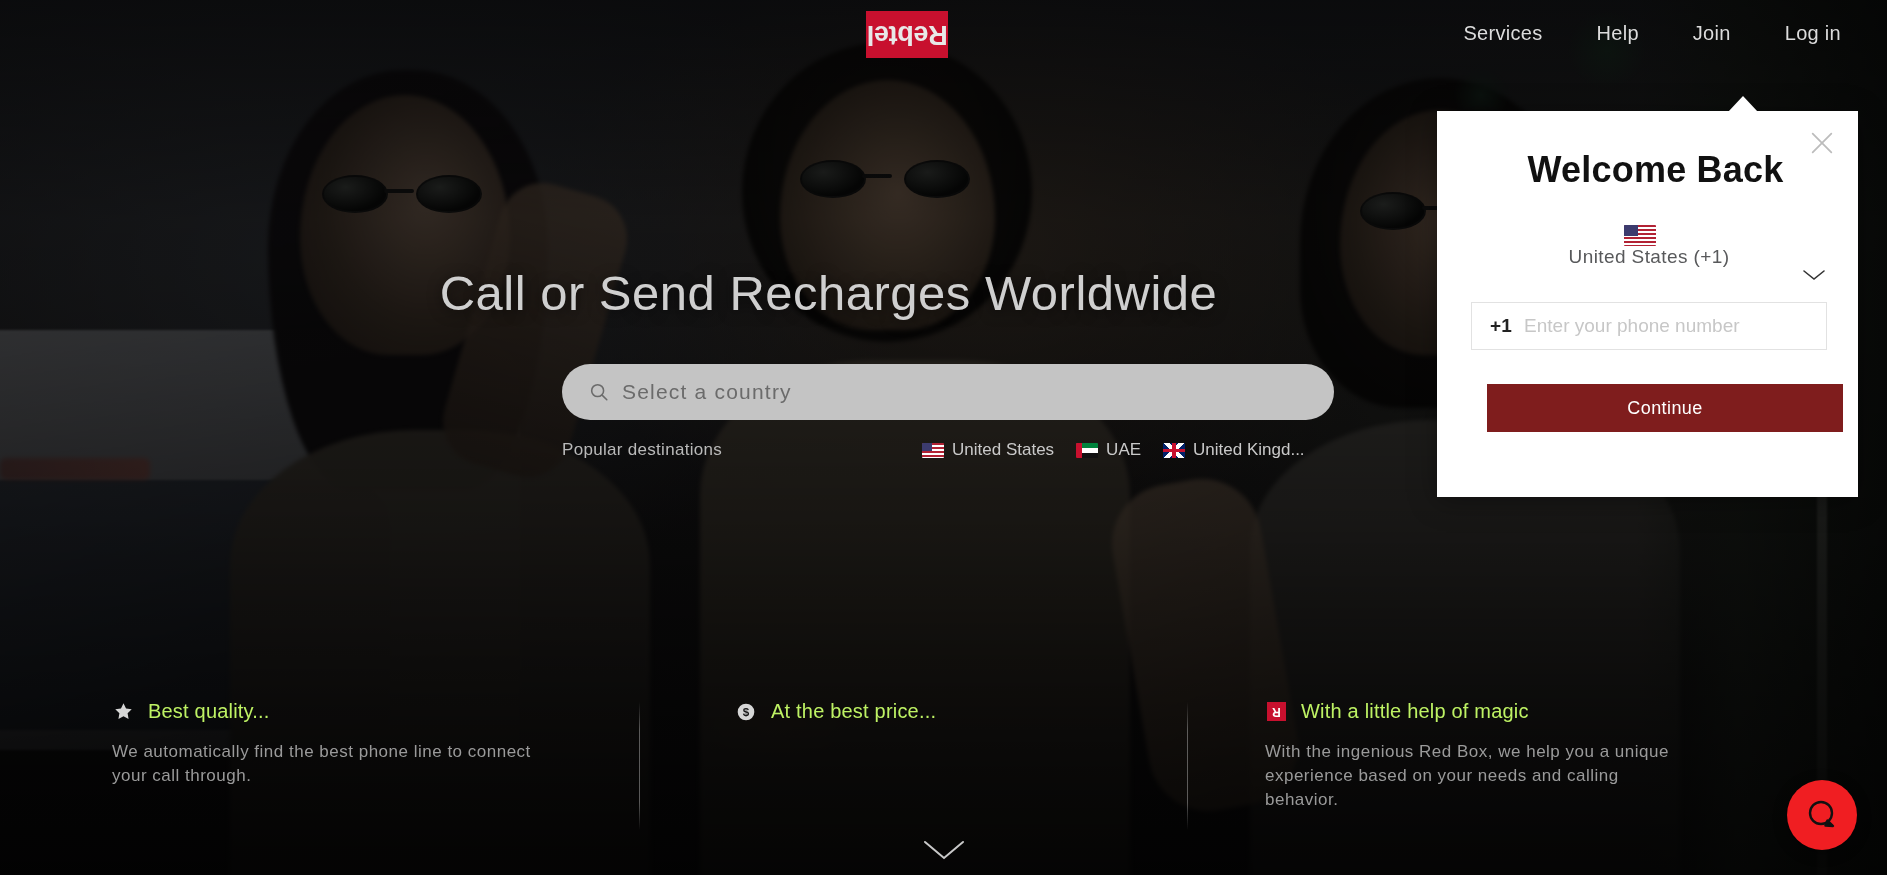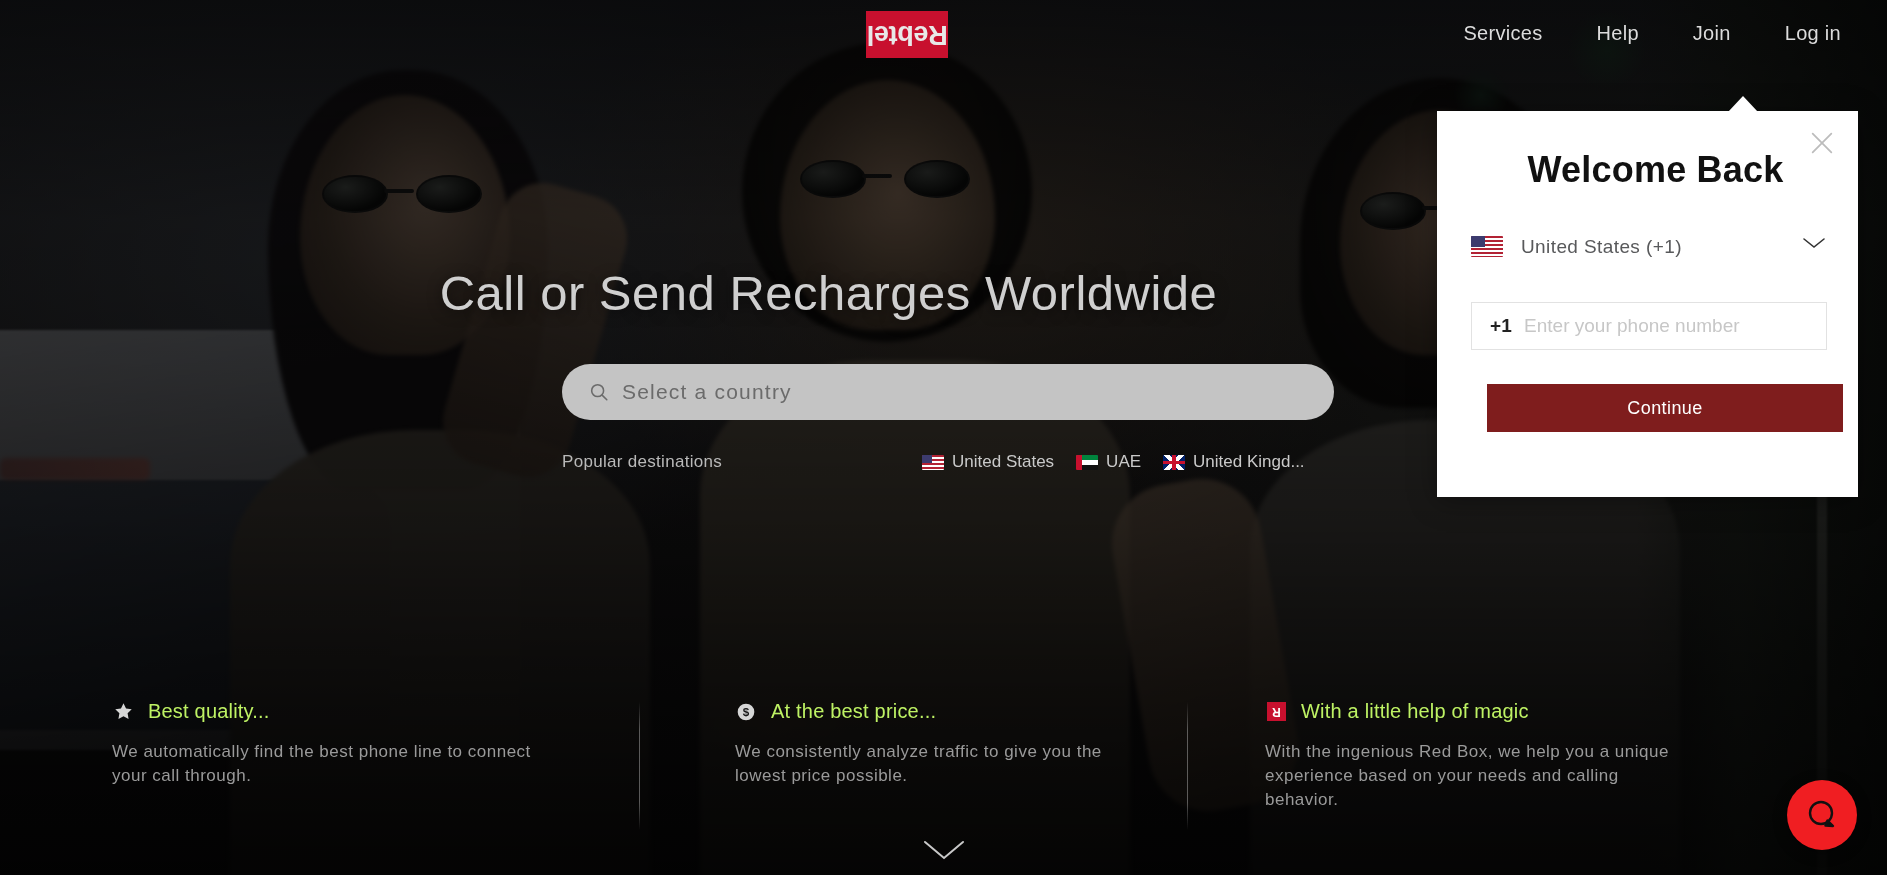--- a/index.html
+++ b/index.html
@@ -236,21 +236,21 @@
     display: flex; align-items: center;
     padding: 11px 26px;
     cursor: text;
   }
   #search-bar .sicon { width: 22px; height: 22px; margin-right: 12px; flex: 0 0 auto; }
   #search-bar .splaceholder {
     color: #6b6b6b; font-size: 21px; font-weight: 300; letter-spacing: 1.2px;
   }
 
   #popular {
-    position: absolute; left: 562px; top: 452px;
+    position: absolute; left: 562px; top: 440px;
     width: 790px;
     display: flex; align-items: center;
   }
   #popular .plabel {
     color: #b9b9b9; font-size: 17px; font-weight: 300; letter-spacing: .3px;
     white-space: nowrap;
   }
   #popular .dests { display: flex; align-items: center; margin-left: 200px; gap: 22px; }
   #popular .dest { display: flex; align-items: center; gap: 8px; cursor: pointer; }
   #popular .dest .dname {
@@ -347,24 +347,25 @@
   #modal-title {
     position: absolute; left: 0; top: 38px; width: 421px;
     text-align: center;
     color: #111111;
     font-size: 36px;
     font-weight: 700;
     letter-spacing: .2px;
     margin-left: 8px;
   }
   #country-select {
-    position: absolute; left: 34px; top: 125px;
+    position: absolute; left: 34px; top: 114px;
     width: 356px; height: 40px;
-    display: flex; align-items: flex-start;
+    display: flex; align-items: center;
     cursor: pointer;
+    flex-direction: column;
   }
   #country-select .cflag { margin-right: 18px; }
   #country-select .cname {
     color: #58595b; font-size: 19px; font-weight: 300; letter-spacing: .4px;
   }
   #country-select .cchevron { margin-left: auto; }
   #phone-row {
     position: absolute; left: 34px; top: 191px;
     width: 356px; height: 48px;
     border: 1px solid #e2e2e2;
@@ -522,21 +523,20 @@
   <div class="feature f2">
     <div class="feat-head">
       <span class="feat-icon">
         <svg viewBox="0 0 24 24" width="20" height="20">
           <circle cx="12" cy="12" r="10" fill="#d6d6d6"></circle>
           <text x="12" y="17" font-size="14" font-weight="700" text-anchor="middle" fill="#1a1a1a" font-family="Liberation Sans, sans-serif">$</text>
         </svg>
       </span>
       <span class="feat-title">At the best price...</span>
     </div>
-    <div class="feat-desc">We consistently analyze traffic to give you the lowest price possible.</div>
     <div class="feat-divider" style="right:-18px;"></div>
   </div>
 
   <div class="feature f3">
     <div class="feat-head">
       <span class="feat-icon">
         <span class="icon-redbox">
             <span>R</span>
           </span>
       </span>

